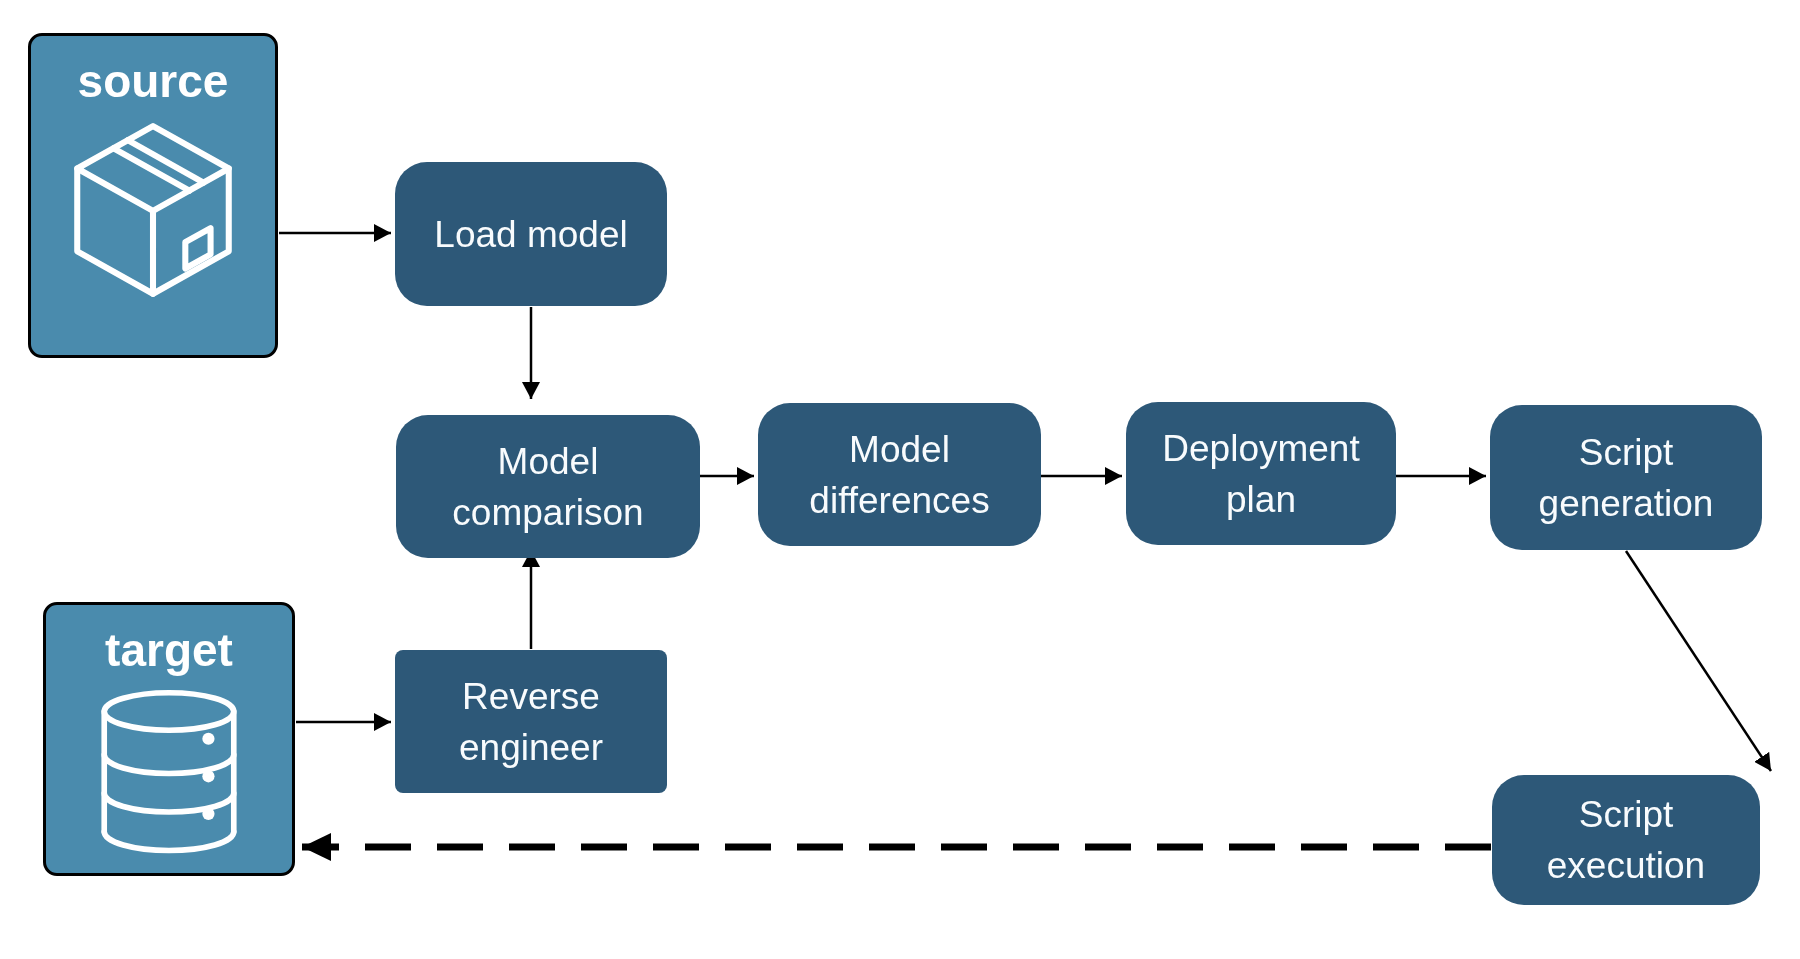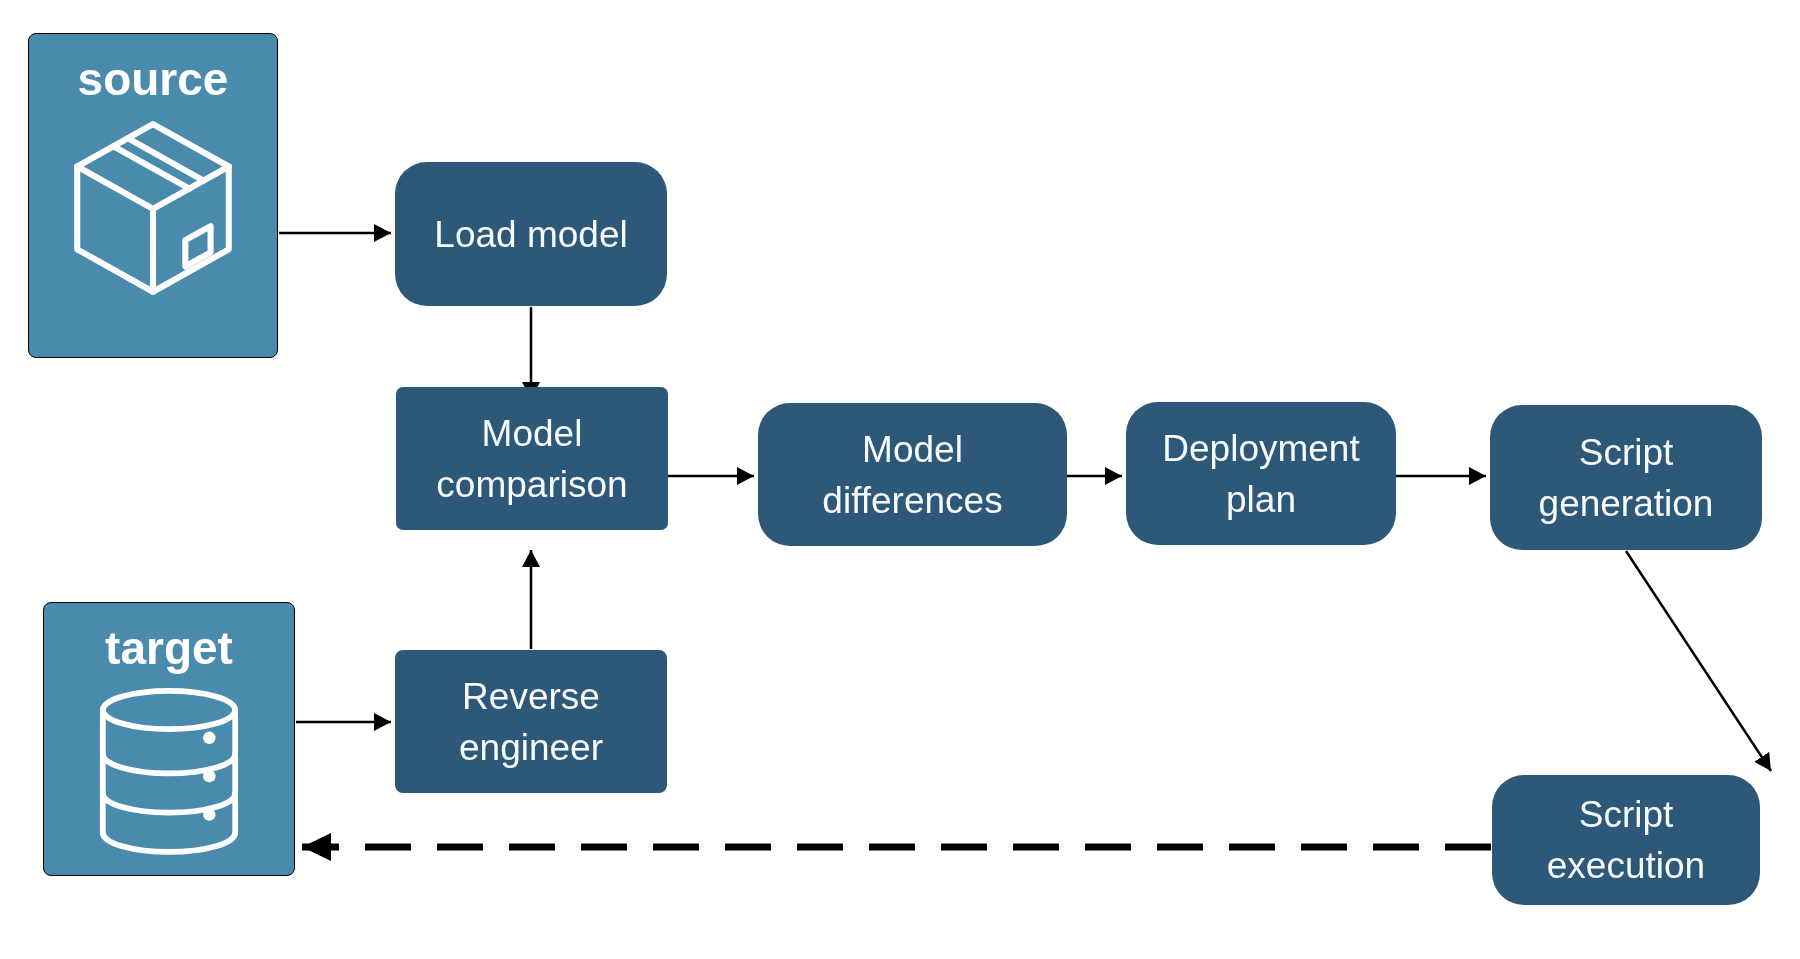--- a/index.html
+++ b/index.html
@@ -19,22 +19,22 @@
     border-radius:32px;
     color:#F8FBFD;
     display:flex;align-items:center;justify-content:center;
     text-align:center;
     font-size:37px;line-height:51px;
     padding:0 29px;box-sizing:border-box;
   }
   .endpoint{
     position:absolute;z-index:1;
     background:#4A8BAD;
-    border:1px solid #000000;
-    border-radius:8px;
+    border:3px solid #000000;
+    border-radius:14px;
     box-sizing:border-box;
     display:flex;flex-direction:column;align-items:center;
   }
   .endpoint-label{
     color:#ffffff;font-size:46px;font-weight:bold;
     margin-top:16px;line-height:58px;
   }
   .endpoint-icon{margin-top:10px;}
   .icon-stroke{fill:none;stroke:#ffffff;stroke-width:6;stroke-linejoin:round;stroke-linecap:round;}
 </style>
@@ -87,25 +87,25 @@
       <circle cx="117" cy="53" r="6.5" fill="#ffffff"></circle>
       <circle cx="117" cy="93" r="6.5" fill="#ffffff"></circle>
       <circle cx="117" cy="133" r="6.5" fill="#ffffff"></circle>
     </svg>
   </div>
 
   <div class="node" style="left:395px;top:162px;width:272px;height:144px;">
     <span>Load model</span>
   </div>
 
-  <div class="node" style="left:396px;top:387px;width:272px;height:143px;border-radius:7px;">
+  <div class="node" style="left:396px;top:415px;width:304px;height:143px;">
     <span>Model comparison</span>
   </div>
 
-  <div class="node" style="left:758px;top:403px;width:309px;height:143px;">
+  <div class="node" style="left:758px;top:403px;width:283px;height:143px;">
     <span>Model differences</span>
   </div>
 
   <div class="node" style="left:1490px;top:405px;width:272px;height:145px;">
     <span>Script generation</span>
   </div>
 
   <div class="node" style="left:1126px;top:402px;width:270px;height:143px;">
     <span>Deployment plan</span>
   </div>

